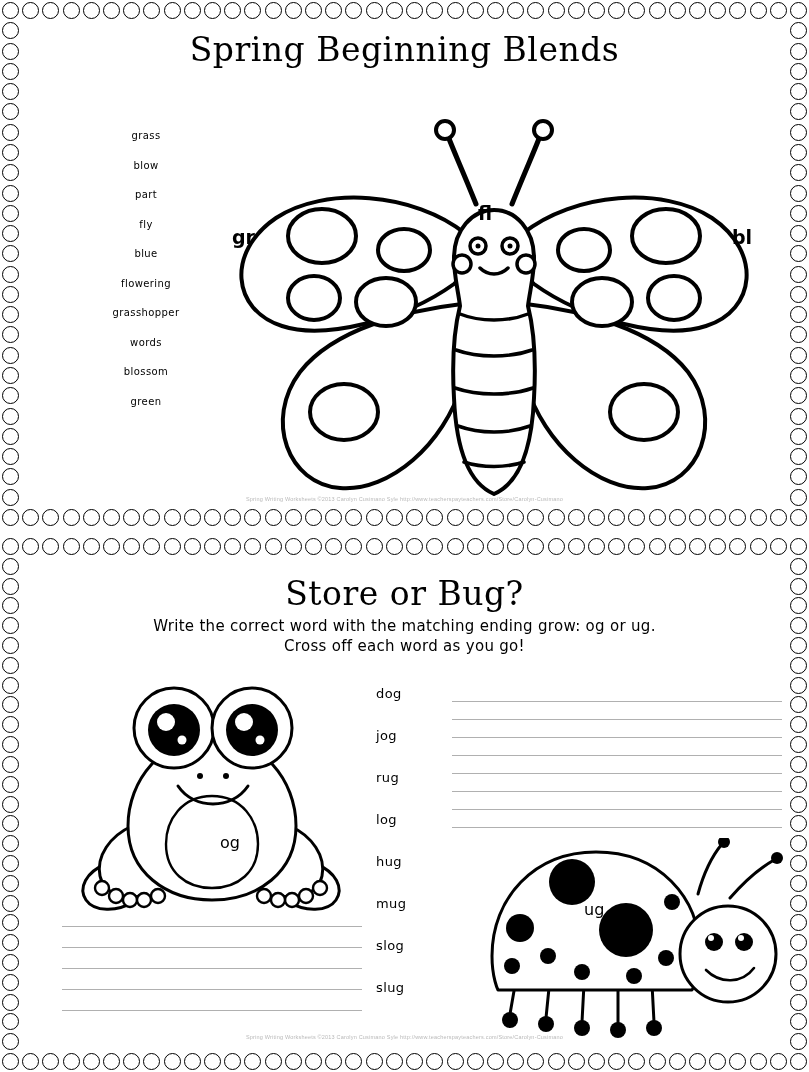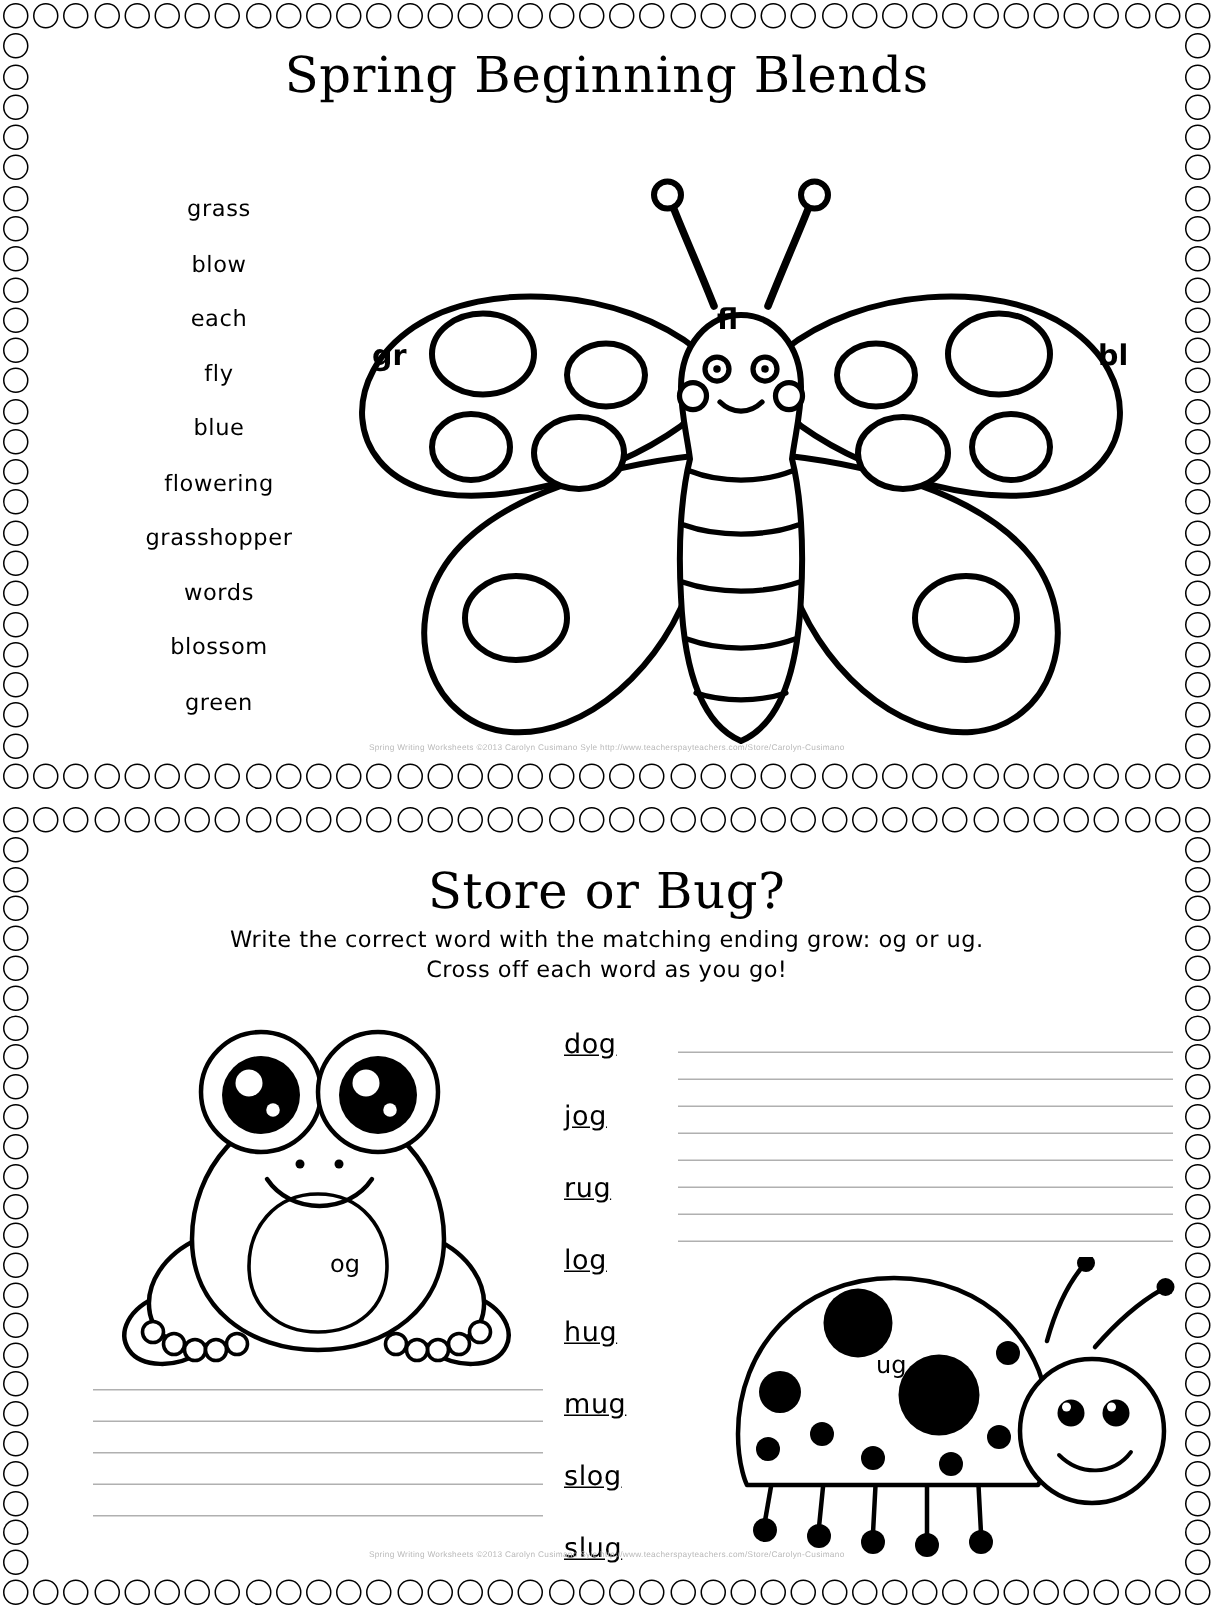--- a/index.html
+++ b/index.html
@@ -92,40 +92,40 @@
   
   .wordlist-1 {
     position: absolute;
     left: 40px;
     top: 108px;
     width: 160px;
     text-align: center;
   }
   .wordlist-1 .word {
     font-family: "DejaVu Sans", sans-serif;
-    font-size: 15px;
+    font-size: 10px;
     letter-spacing: 0.4px;
     margin-bottom: 18.5px;
   }
 
   
   .butterfly-wrap {
     position: absolute;
     left: 178px;
     top: 92px;
     width: 580px;
     height: 400px;
   }
   .blend-label {
     position: absolute;
     font-family: "DejaVu Sans", sans-serif;
     font-size: 19px;
     font-weight: bold;
   }
-  #label-gr { left: 28px; top: 112px; margin-left: 16px; }
+  #label-gr { left: 28px; top: 112px; }
   #label-bl { left: 528px; top: 112px; }
   #label-fl { left: 274px; top: 88px; }
 
   .credit {
     position: absolute;
     width: 100%;
     text-align: center;
     font-family: "Liberation Sans", sans-serif;
     font-size: 5.5px;
     color: #b9b9b9;
@@ -166,24 +166,23 @@
 
   .wordlist-2 {
     position: absolute;
     left: 350px;
     top: 128px;
     width: 68px;
     text-align: left;
   }
   .wordlist-2 .word {
     font-family: "DejaVu Sans", sans-serif;
-    font-size: 18px;
+    font-size: 13px;
     letter-spacing: 0.4px;
     margin-bottom: 27px;
-    text-decoration: underline;
   }
 
   .lines-block { position: absolute; }
   .lines-block .ln {
     border-bottom: 1.1px solid #b0b0b0;
     width: 100%;
   }
   #lines-right {
     left: 426px;
     top: 126px;
@@ -334,21 +333,21 @@
         <div class="dot" style="left: 790px; top: 488.72px;"></div>
       </div>
 
     <div class="inner-area">
       <h1 class="title">Spring Beginning Blends</h1>
 
 
       <div class="wordlist-1">
         <div class="word">grass</div>
         <div class="word">blow</div>
-        <div class="word">each</div>
+        <div class="word">part</div>
         <div class="word">fly</div>
         <div class="word">blue</div>
         <div class="word">flowering</div>
         <div class="word">grasshopper</div>
         <div class="word">words</div>
         <div class="word">blossom</div>
         <div class="word">green</div>
       </div>
 
       <div class="butterfly-wrap">

